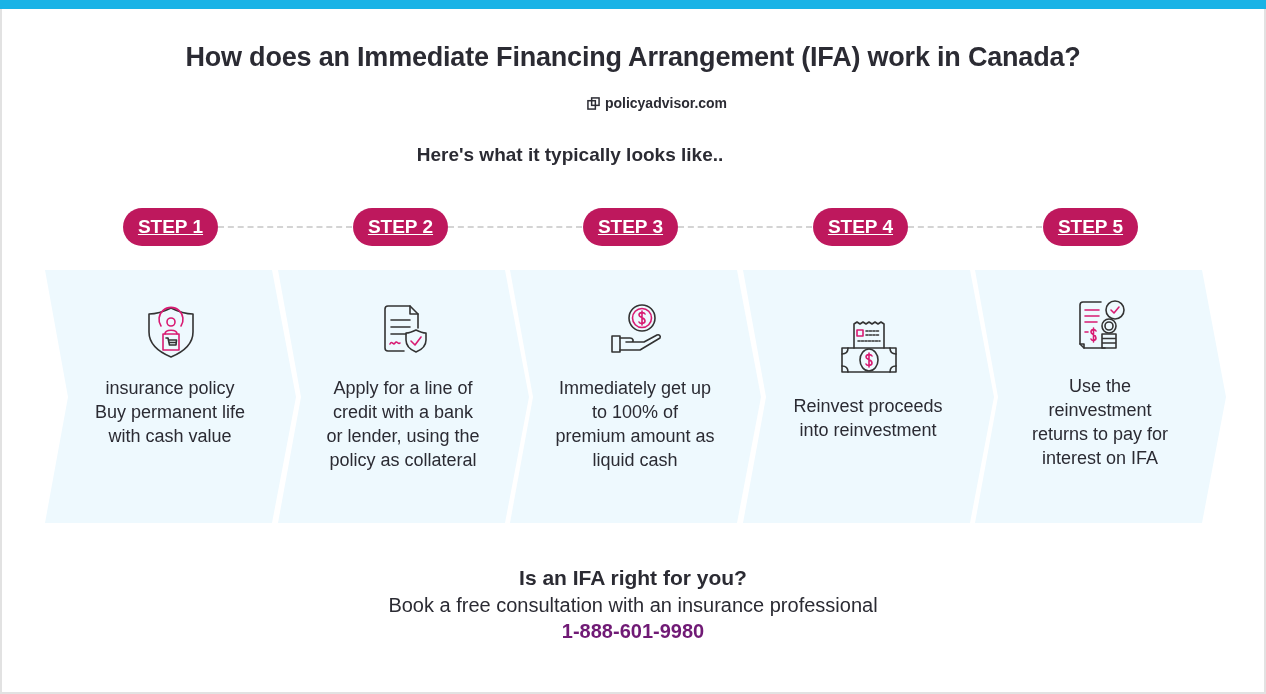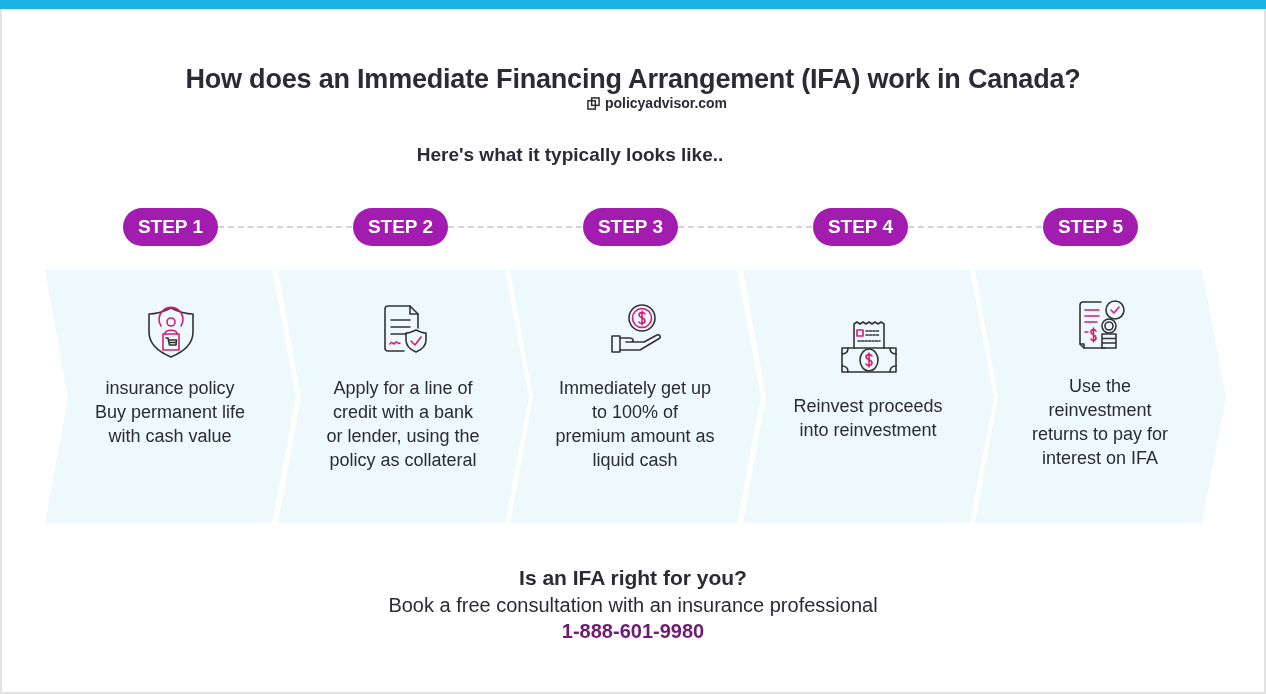--- a/index.html
+++ b/index.html
@@ -1,25 +1,25 @@
 <!DOCTYPE html>
 <html><head>
   <meta charset="utf-8">
   <style>
     * { box-sizing: border-box; margin: 0; padding: 0; }
     html, body { width: 1266px; height: 694px; background: #ffffff; overflow: hidden; }
     body { font-family: "Liberation Sans", "DejaVu Sans", sans-serif; color: #2b2b33; position: relative; }
     .frame { position: absolute; left: 0; top: 0; width: 1266px; height: 694px; border: 2px solid #e2e2e2; border-top: none; }
     .topbar { position: absolute; left: 0; top: 0; width: 1266px; height: 9px; background: #19b3e6; }
-    .title { position: absolute; left: 0; top: 42px; width: 1266px; text-align: center; font-size: 27px; font-weight: 700; color: #2b2b33; letter-spacing: -0.2px; margin-top: 22px; }
+    .title { position: absolute; left: 0; top: 42px; width: 1266px; text-align: center; font-size: 27px; font-weight: 700; color: #2b2b33; letter-spacing: -0.2px; }
     .brand { position: absolute; left: 0; top: 95px; width: 1266px; display: flex; justify-content: center; align-items: center; gap: 5px; font-size: 14px; font-weight: 700; color: #2b2b33; margin-left: 24px; }
     .brand svg { width: 13px; height: 13px; }
     .subtitle { position: absolute; left: 0; top: 144px; width: 1140px; text-align: center; font-size: 19px; font-weight: 700; color: #2b2b33; }
     .connector { position: absolute; top: 226px; height: 0; border-top: 2px dashed #d4d4d4; }
-    .pill { position: absolute; top: 208px; width: 95px; height: 38px; border-radius: 19px; background: #a21caf; color: #ffffff; font-weight: 700; font-size: 19px; display: flex; align-items: center; justify-content: center; }
+    .pill { position: absolute; top: 208px; width: 95px; height: 38px; border-radius: 19px; background: #be185d; color: #ffffff; font-weight: 700; font-size: 19px; display: flex; align-items: center; justify-content: center; text-decoration: underline; }
     .panel { position: absolute; top: 270px; width: 252px; height: 253px; }
     .panel svg.shape { position: absolute; left: 0; top: 0; width: 252px; height: 253px; }
     .panel .icon { position: absolute; left: 0; width: 252px; display: flex; justify-content: center; }
     .panel .icon svg { width: 60px; height: 60px; }
     .panel .text { position: absolute; left: 30px; width: 190px; text-align: center; font-size: 18px; line-height: 24px; color: #2b2b33; }
     .cta-q { position: absolute; left: 0; top: 566px; width: 1266px; text-align: center; font-size: 21px; font-weight: 700; color: #2b2b33; }
     .cta-b { position: absolute; left: 0; top: 594px; width: 1266px; text-align: center; font-size: 20px; color: #2b2b33; }
     .cta-p { position: absolute; left: 0; top: 620px; width: 1266px; text-align: center; font-size: 20px; font-weight: 700; color: #701a75; }
   </style>
 </head>

